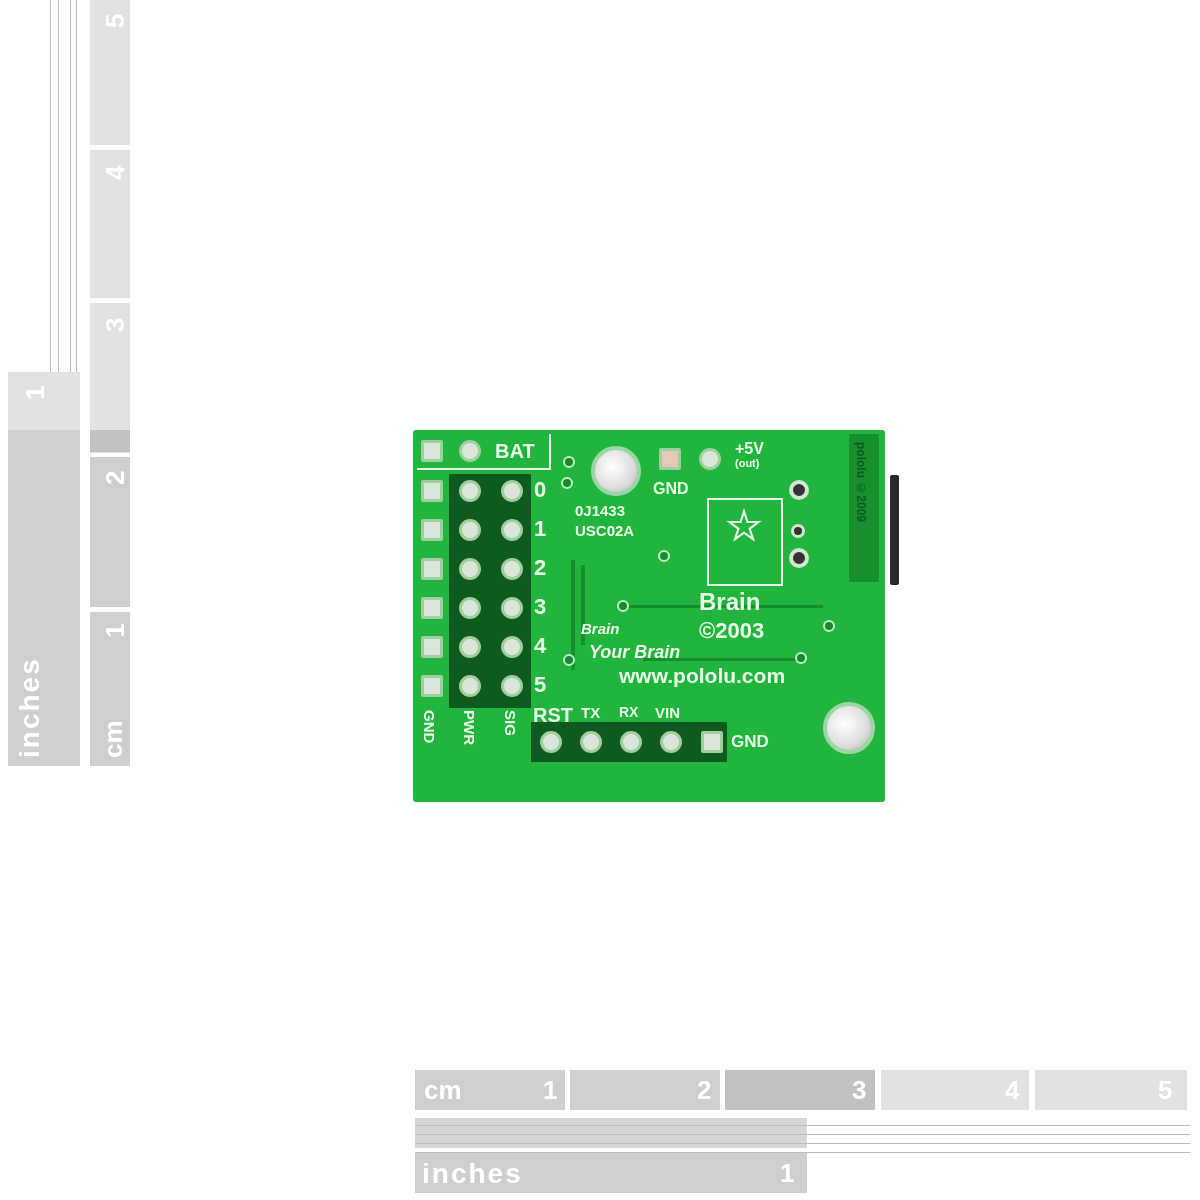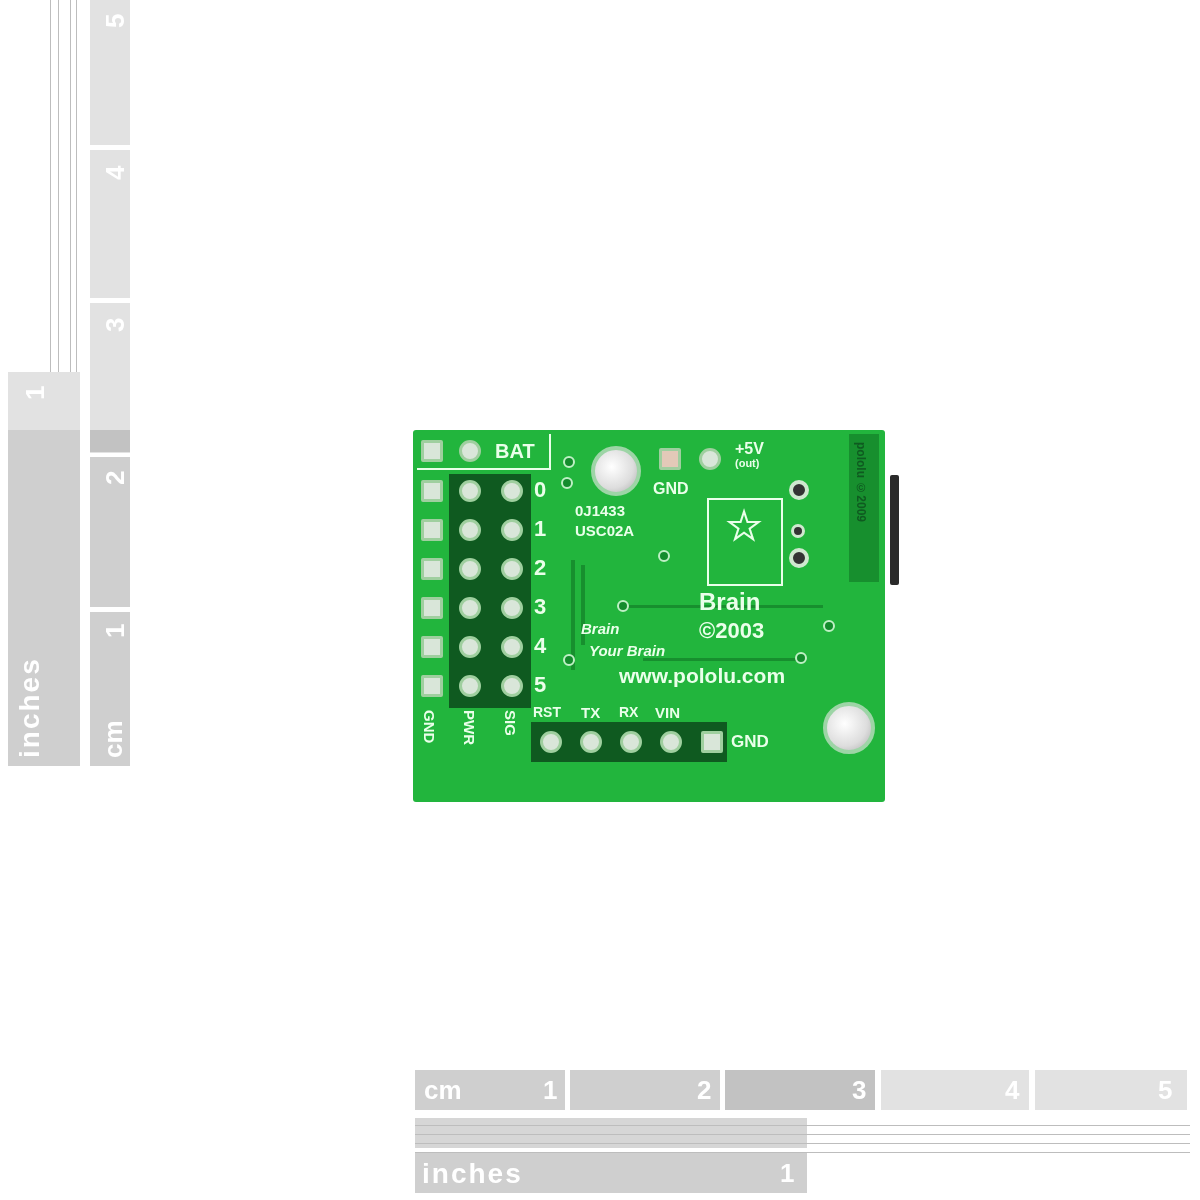--- a/index.html
+++ b/index.html
@@ -143,28 +143,28 @@
     <span style="position:absolute;left:18px;top:4px;font-size:38px;color:transparent;-webkit-text-stroke:2px #eaffea;">★</span>
   </div>
 
   <div class="hole" style="left:376px;top:50px;width:20px;height:20px;background:#333;border:4px solid #cfe8cf;"></div>
   <div class="hole" style="left:378px;top:94px;width:14px;height:14px;background:#333;border:3px solid #cfe8cf;"></div>
   <div class="hole" style="left:376px;top:118px;width:20px;height:20px;background:#333;border:4px solid #cfe8cf;"></div>
 
   <span class="silk" style="left:286px;top:158px;font-size:24px;">Brain</span>
   <span class="silk" style="left:286px;top:188px;font-size:22px;">©2003</span>
   <span class="silk" style="left:168px;top:190px;font-size:15px;font-style:italic;">Brain</span>
-  <span class="silk" style="left:176px;top:212px;font-size:15px;font-style:italic;">Your Brain</span>
+  <span class="silk" style="left:176px;top:212px;font-size:18px;font-style:italic;">Your Brain</span>
   <span class="silk" style="left:206px;top:234px;font-size:21px;">www.pololu.com</span>
 
   <div class="abs" style="left:436px;top:4px;width:30px;height:148px;background:#178f2e;"></div>
   <span class="silk" style="left:441px;top:12px;font-size:12px;writing-mode:vertical-rl;color:#0f5a20;">pololu ©2009</span>
 
   <div class="darkstrip" style="left:118px;top:292px;width:196px;height:40px;"></div>
-  <span class="silk" style="left:120px;top:274px;font-size:14px;">RST</span>
+  <span class="silk" style="left:120px;top:274px;font-size:20px;">RST</span>
   <span class="silk" style="left:168px;top:274px;font-size:15px;">TX</span>
   <span class="silk" style="left:206px;top:274px;font-size:14px;">RX</span>
   <span class="silk" style="left:242px;top:274px;font-size:15px;text-align:center;">VIN</span>
   <div class="pin" style="left:127px;top:301px;"></div>
   <div class="pin" style="left:167px;top:301px;"></div>
   <div class="pin" style="left:207px;top:301px;"></div>
   <div class="pin" style="left:247px;top:301px;"></div>
   <div class="pin sq" style="left:288px;top:301px;"></div>
   <span class="silk" style="left:318px;top:302px;font-size:17px;">GND</span>
 

